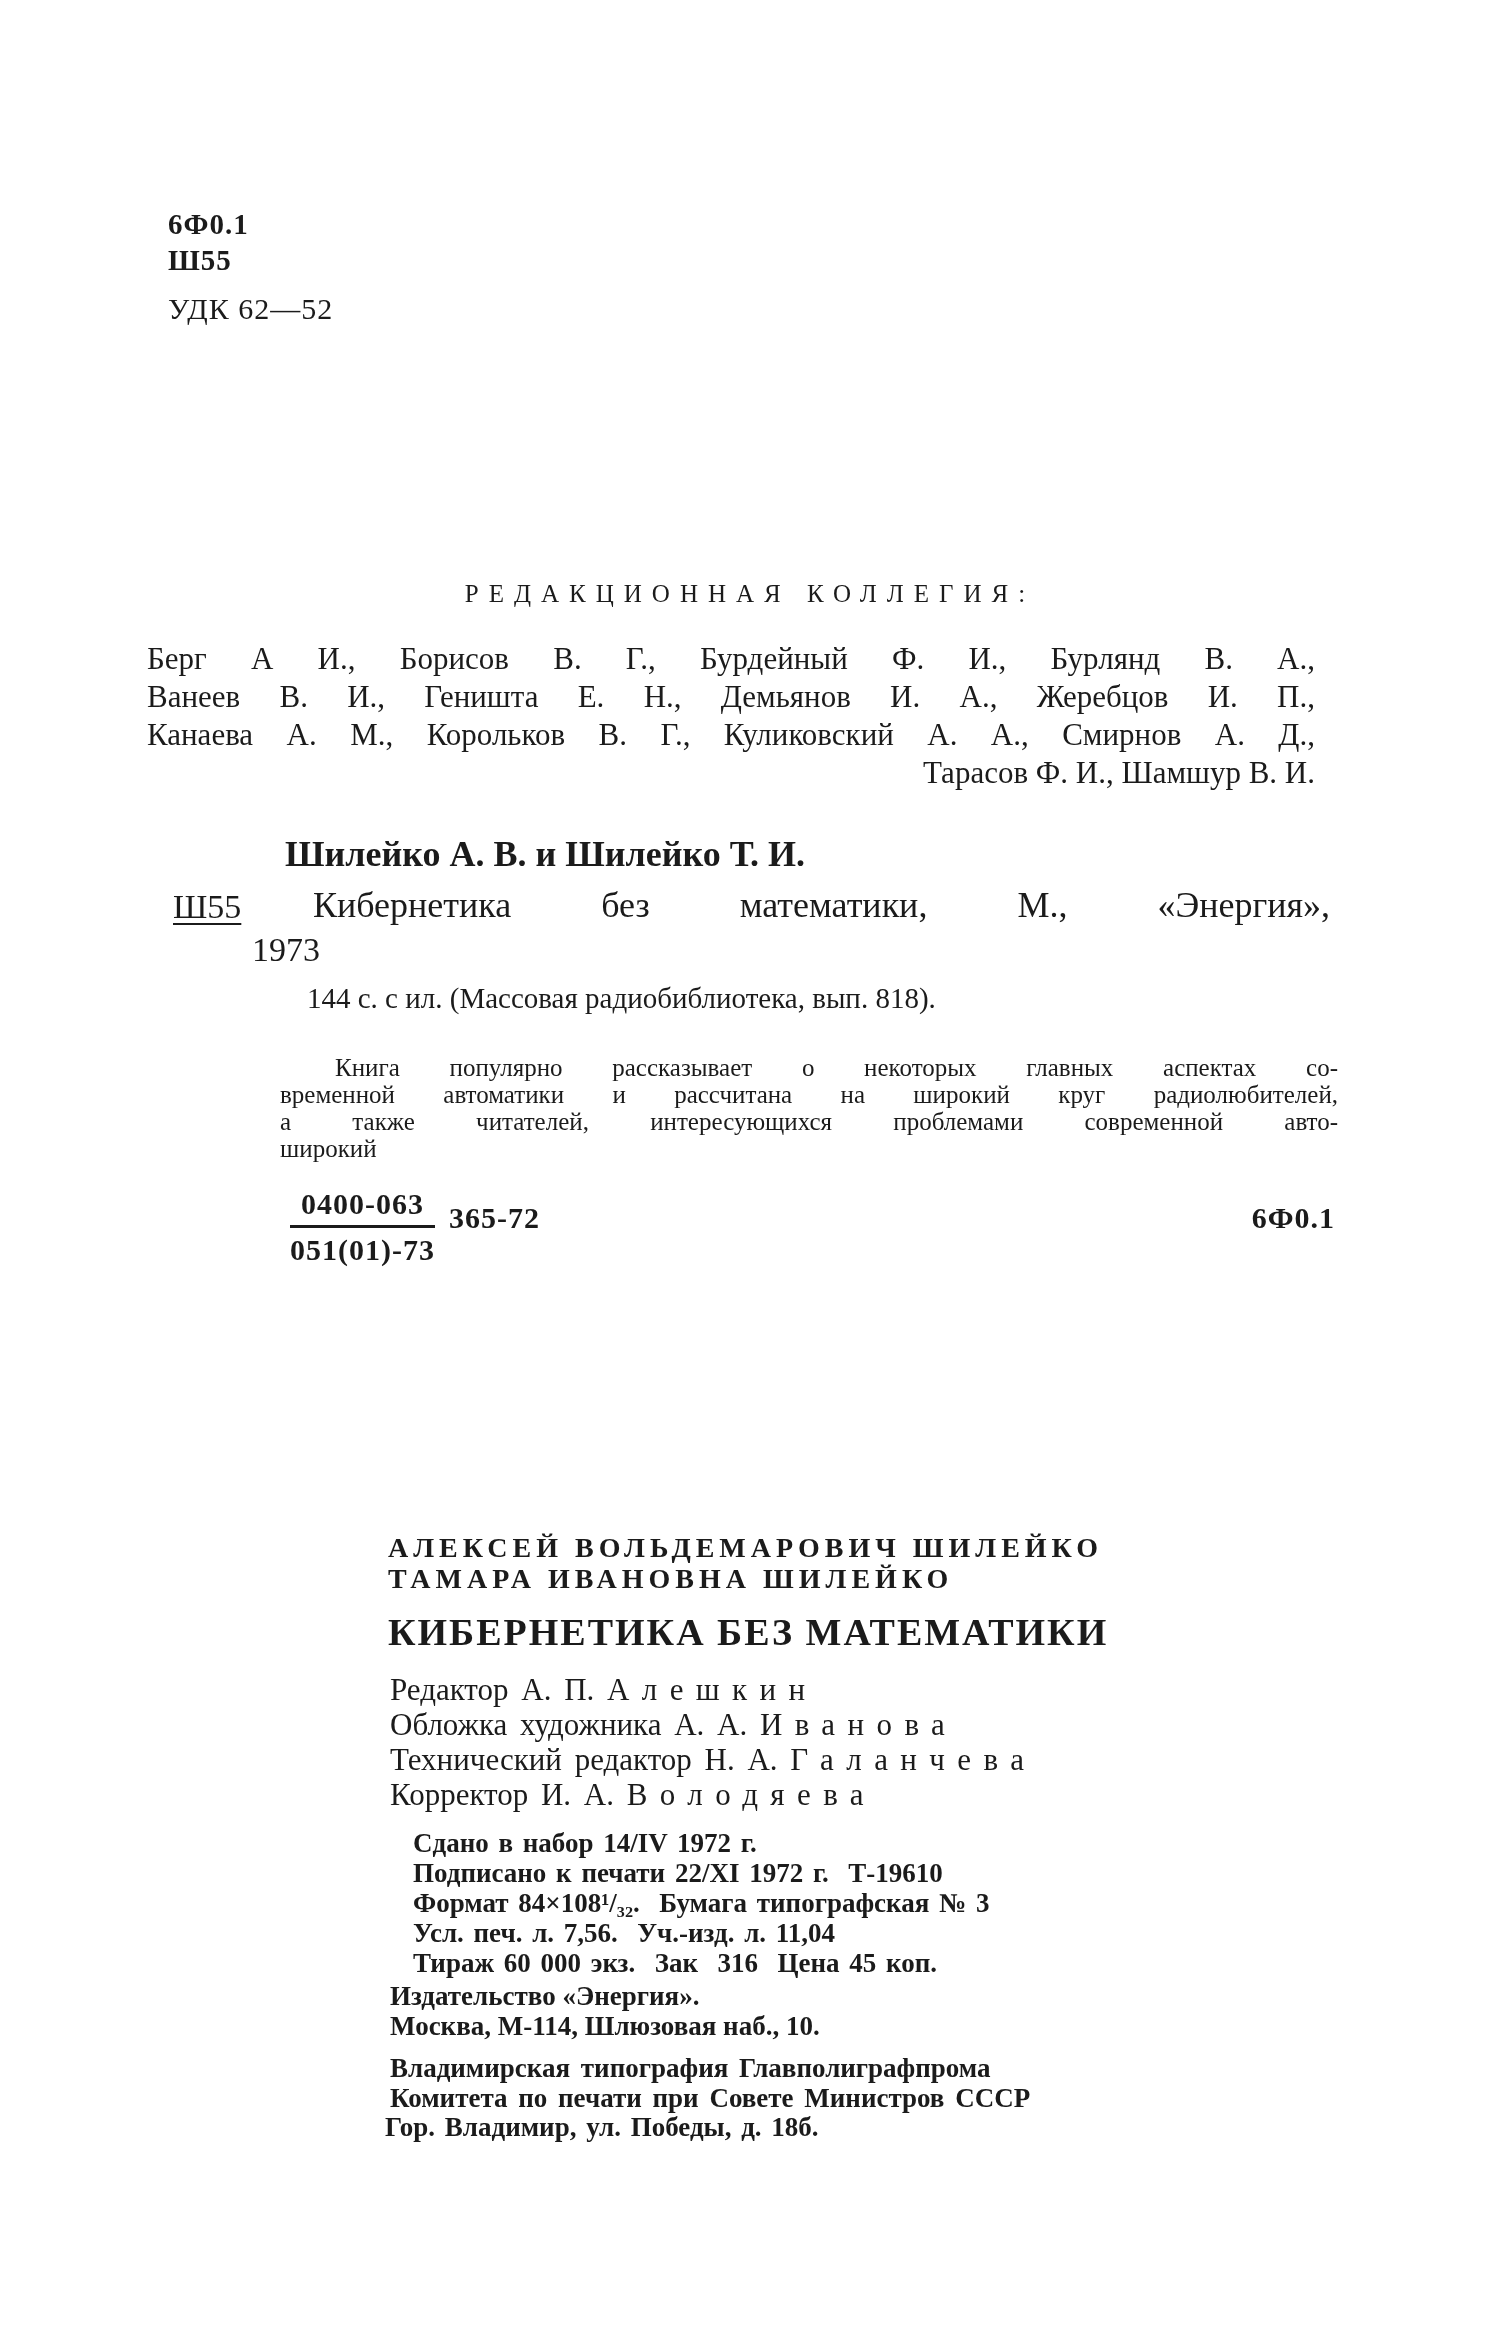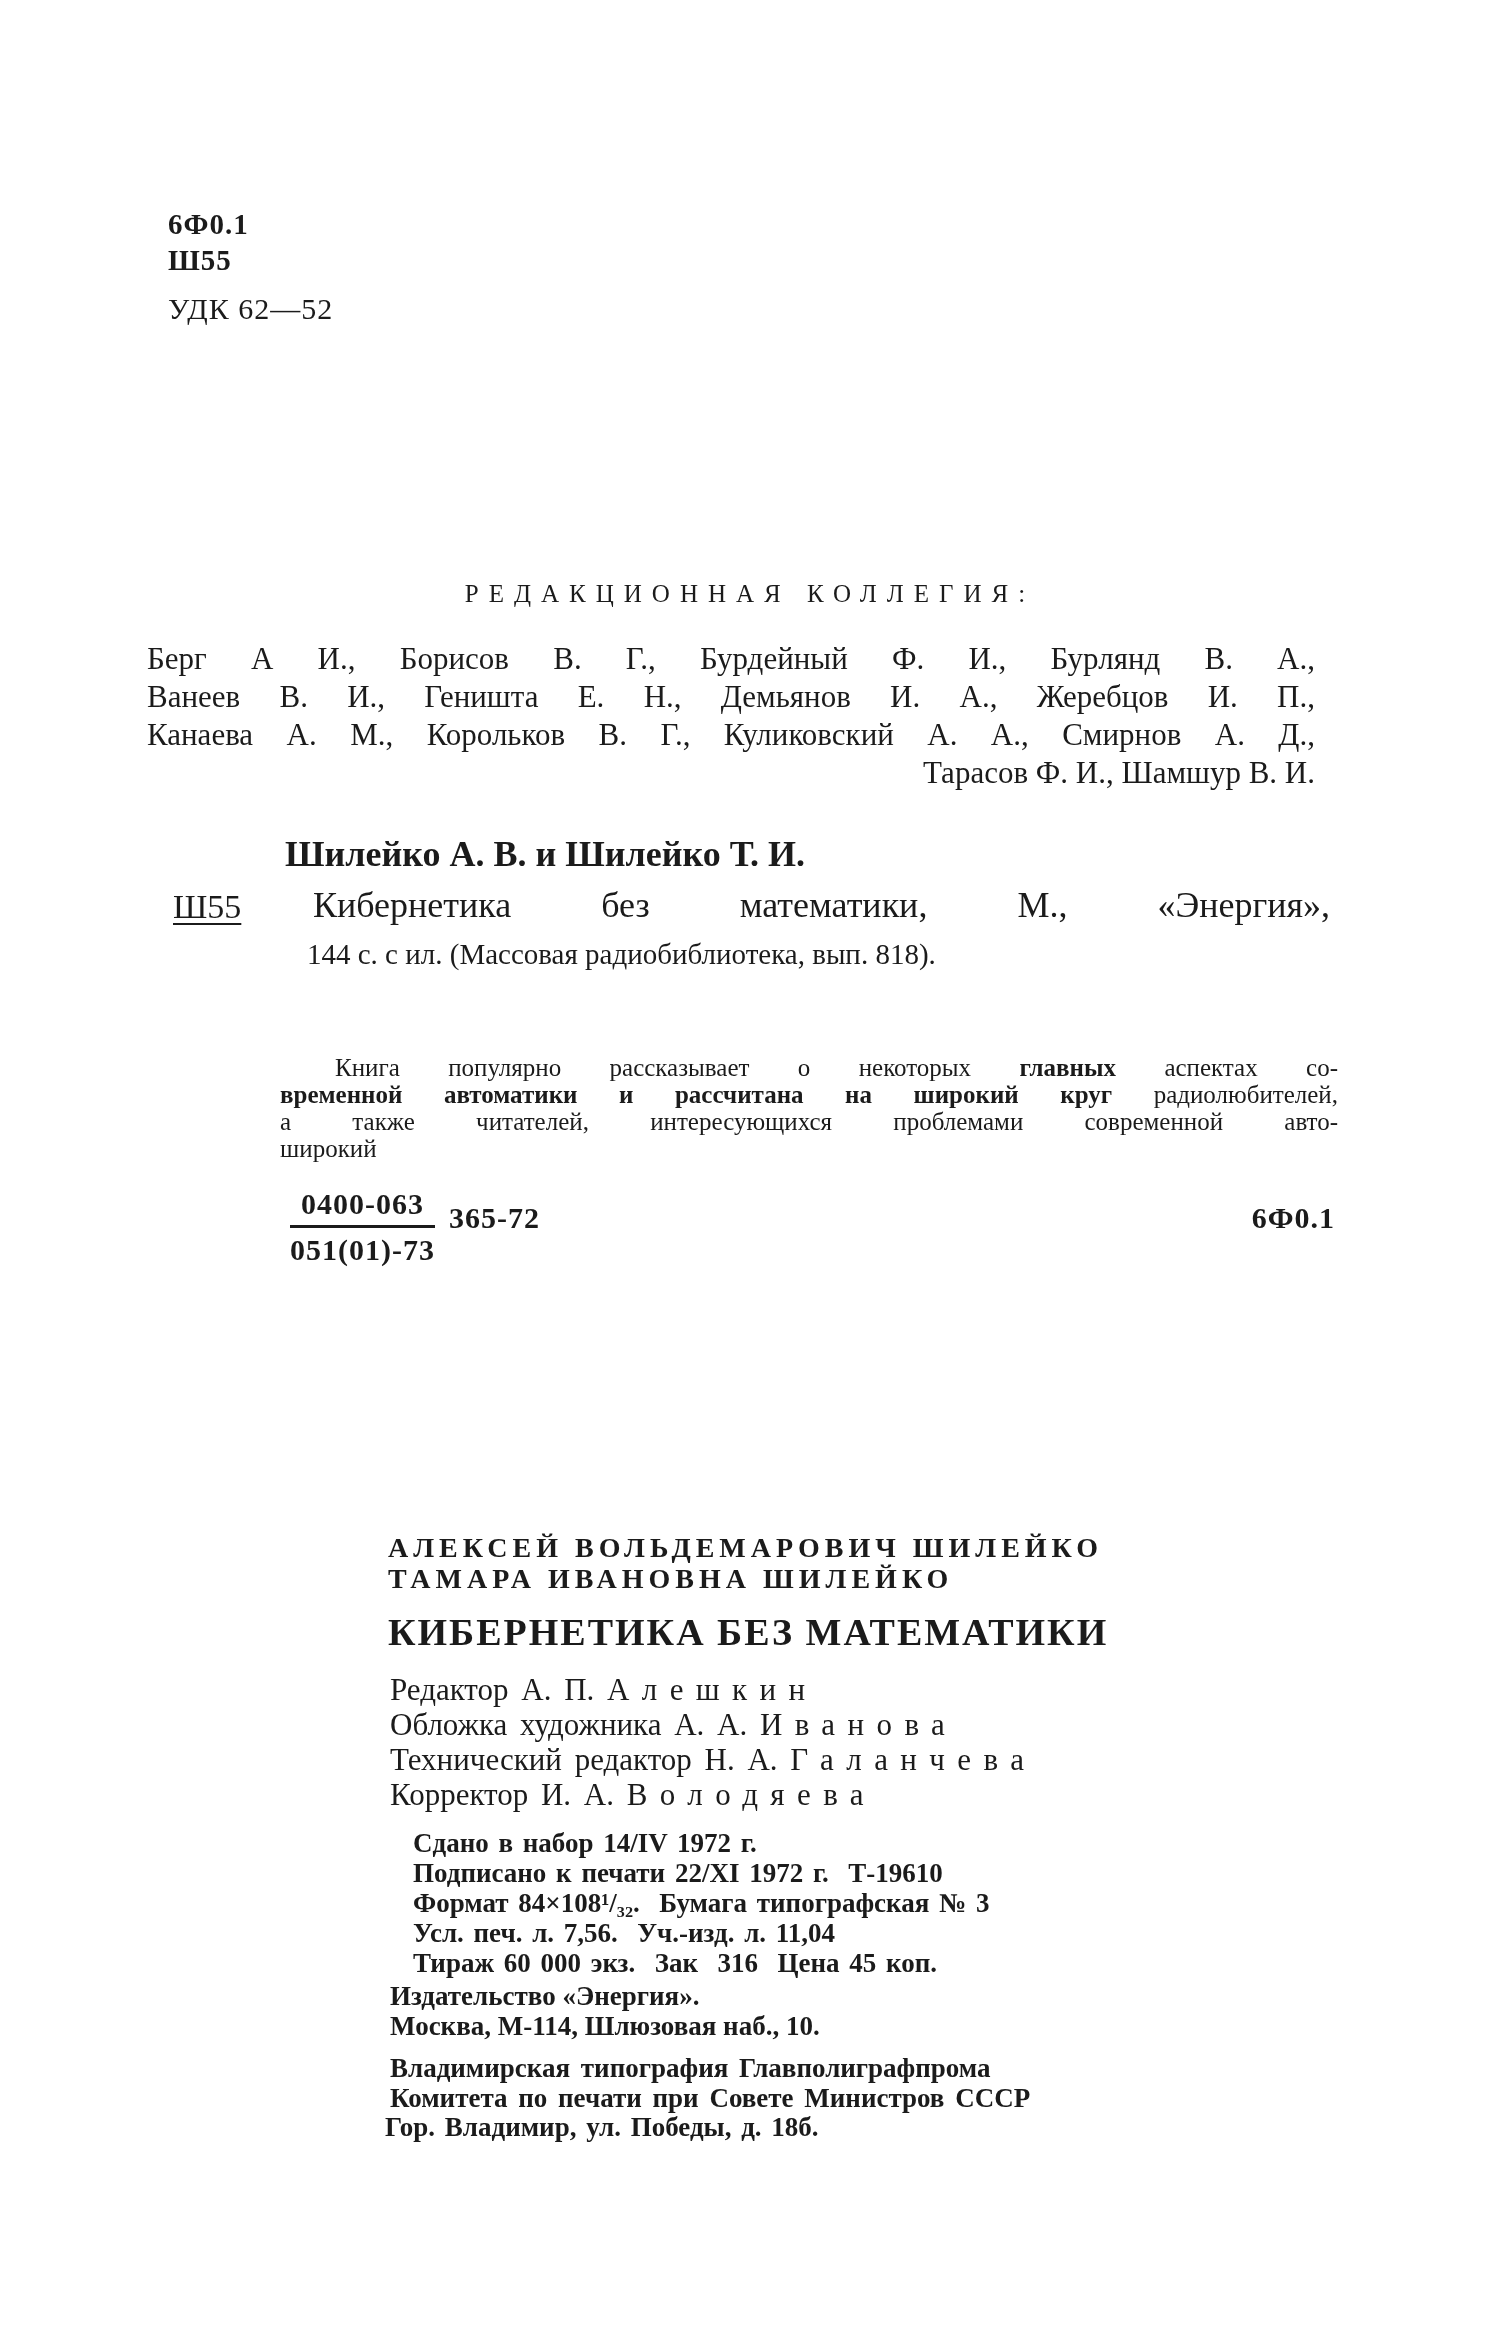--- a/index.html
+++ b/index.html
@@ -32,21 +32,21 @@
   .card-shelf{
     position:absolute;left:5px;top:6px;font-size:34px;
     text-decoration:underline;text-decoration-thickness:2px;text-underline-offset:5px;
   }
   .card-title{margin-left:145px;width:1017px;font-size:36px;line-height:46px;}
   .card-year{margin-left:84px;font-size:34px;line-height:44px;}
   .card-collation{margin-left:139px;font-size:29px;line-height:40px;margin-top:6px;}
   
   .annotation{position:absolute;left:280px;top:1054px;width:1058px;}
   .ann-line{font-size:25px;line-height:27px;}
-  .ann-line b{font-weight:700;margin-top:45px;}
+  .ann-line b{font-weight:400;margin-top:45px;}
   .indent{text-indent:55px;}
   
   .idx-row{position:absolute;left:290px;top:1188px;width:1045px;display:flex;align-items:center;}
   .frac{display:inline-block;text-align:center;}
   .frac .num{display:block;padding:0 8px 5px;border-bottom:3px solid #1b1b1b;
     font-weight:700;font-size:30px;line-height:32px;letter-spacing:1px;}
   .frac .den{display:block;padding-top:6px;font-weight:700;font-size:30px;line-height:32px;letter-spacing:1px;}
   .idx-suffix{font-weight:700;font-size:30px;margin-left:14px;transform:translateY(-9px);letter-spacing:1px;}
   .idx-code{margin-left:auto;font-weight:700;font-size:30px;transform:translateY(-9px);letter-spacing:1px;}
   
@@ -83,20 +83,21 @@
     <div class="bline just">Канаева А. М., Корольков В. Г., Куликовский А. А., Смирнов А. Д.,</div>
     <div class="bline cent">Тарасов Ф. И., Шамшур В. И.</div>
   </div>
 
   <div class="card">
     <div class="card-authors">Шилейко А. В. и Шилейко Т. И.</div>
     <div class="card-titlerow">
       <span class="card-shelf">Ш55</span>
       <div class="card-title just">Кибернетика без математики, М., «Энергия»,</div>
     </div>
+    <div class="card-year">1973</div>
     <div class="card-collation">144 с. с ил. (Массовая радиобиблиотека, вып. 818).</div>
   </div>
 
   <div class="annotation">
     <div class="ann-line just indent"><span>Книга популярно рассказывает о некоторых </span><b>главных</b><span> аспектах со-</span></div>
     <div class="ann-line just"><b>временной автоматики и рассчитана на широкий круг</b><span> радиолюбителей,</span></div>
     <div class="ann-line just">а также читателей, интересующихся проблемами современной авто-</div>
     <div class="ann-line">широкий</div>
   </div>
 

